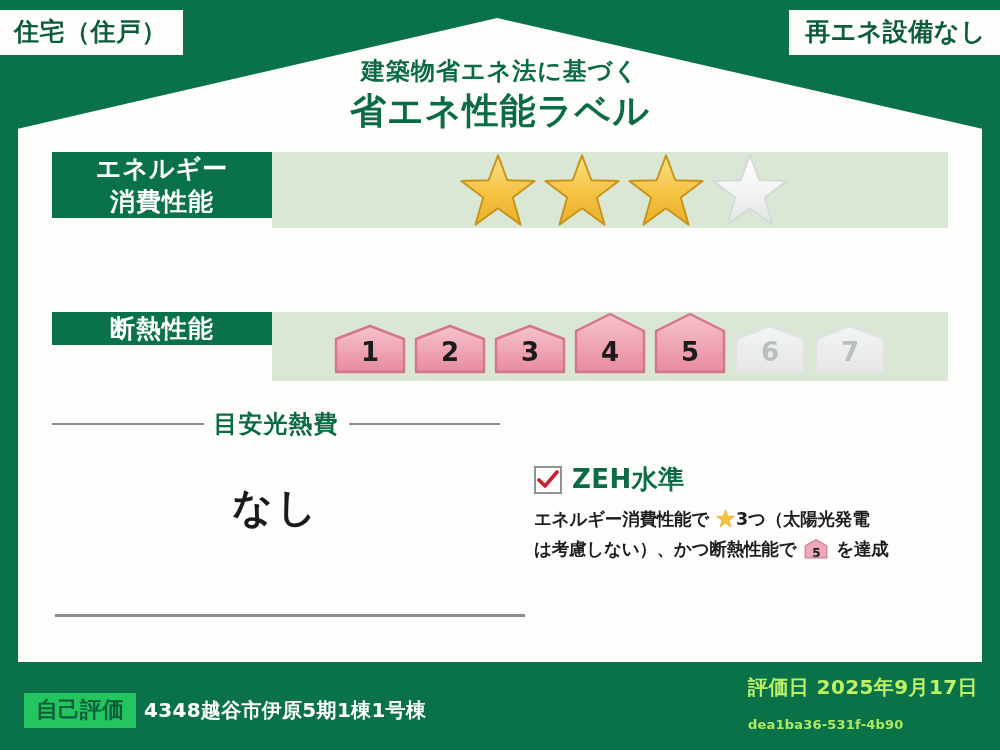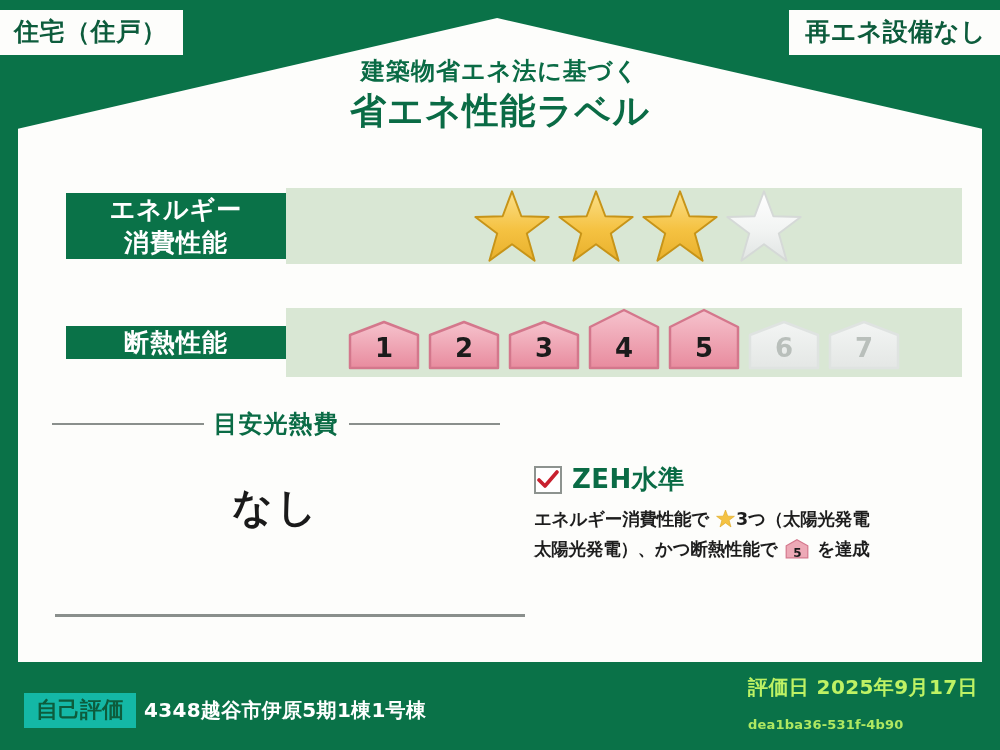--- a/index.html
+++ b/index.html
@@ -69,22 +69,22 @@
     font-weight: 700;
     letter-spacing: 1px;
     line-height: 1.2;
     margin-top: 3px;
   }
 
   
   .perf-row {
     position: absolute;
     display: flex;
-    align-items: center;
-    left: 66px;
+    align-items: flex-start;
+    left: 52px;
   }
   .perf-row.energy    { top: 152px;  width: 896px; height: 148px; }
   .perf-row.insulation{ top: 312px;  width: 896px; height: 60px;  }
 
   .perf-label {
     flex: 0 0 220px;
     background: #0a7248;
     color: #ffffff;
     display: flex;
     flex-direction: column;
@@ -232,21 +232,21 @@
   
   .footer-left {
     position: absolute;
     left: 24px;
     bottom: 22px;
     display: flex;
     align-items: center;
     gap: 8px;
   }
   .self-eval {
-    background: #14b8a6;
+    background: #22c55e;
     color: #0d5c3c;
     font-weight: 700;
     font-size: 22px;
     padding: 6px 12px 7px 12px;
     line-height: 1;
     white-space: nowrap;
   }
   .building-name {
     color: #ffffff;
     font-size: 20px;
@@ -451,21 +451,21 @@
           <path d="M2 10 L8 16 L20 2" fill="none" stroke="#c8202e" stroke-width="3.6" stroke-linecap="round" stroke-linejoin="round"></path>
         </svg>
       </span>
       <span class="zeh-title">ZEH水準</span>
     </div>
     <div class="zeh-desc">
       <span>エネルギー消費性能で</span><span class="inline-star">
         <svg width="19" height="19" viewBox="0 0 100 95" aria-hidden="true">
           <polygon points="50,3 62,35 97,36 69,57 79,92 50,71 21,92 31,57 3,36 38,35" fill="#f5c242" stroke="#d9a317" stroke-width="3"></polygon>
         </svg></span><span>3つ（太陽光発電</span><br>
-      <span>太陽光発電）、かつ断熱性能で</span><span class="inline-house">
+      <span>は考慮しない）、かつ断熱性能で</span><span class="inline-house">
         <svg width="24" height="20" viewBox="0 0 60 50" aria-hidden="true">
           <polygon points="30,2 57,17 57,47 3,47 3,17" fill="#eda9b6" stroke="#d4778c" stroke-width="3"></polygon>
         </svg>
         <span class="ih-num">5</span></span><span>を達成</span>
     </div>
   </div>
 
   <div class="footer-left">
     <span class="self-eval">自己評価</span>
     <span class="building-name">4348越谷市伊原5期1棟1号棟</span>

